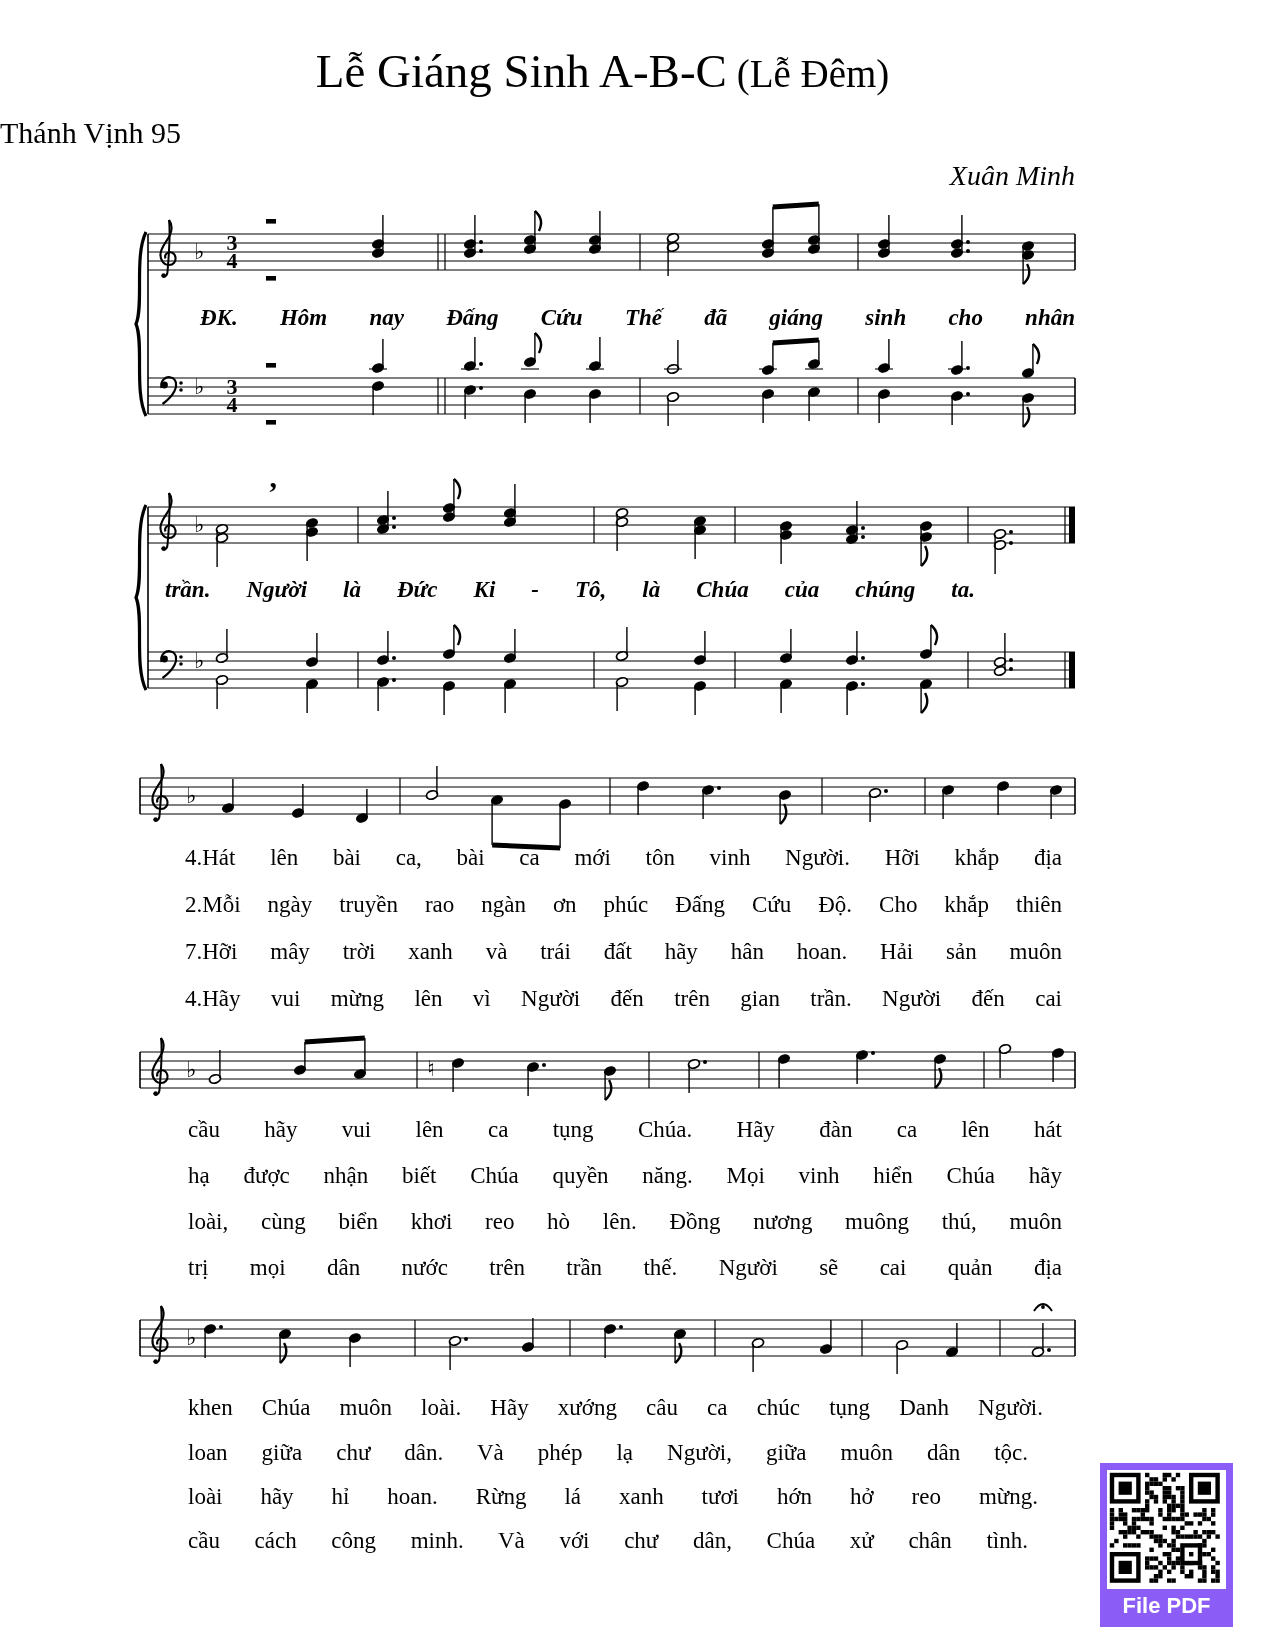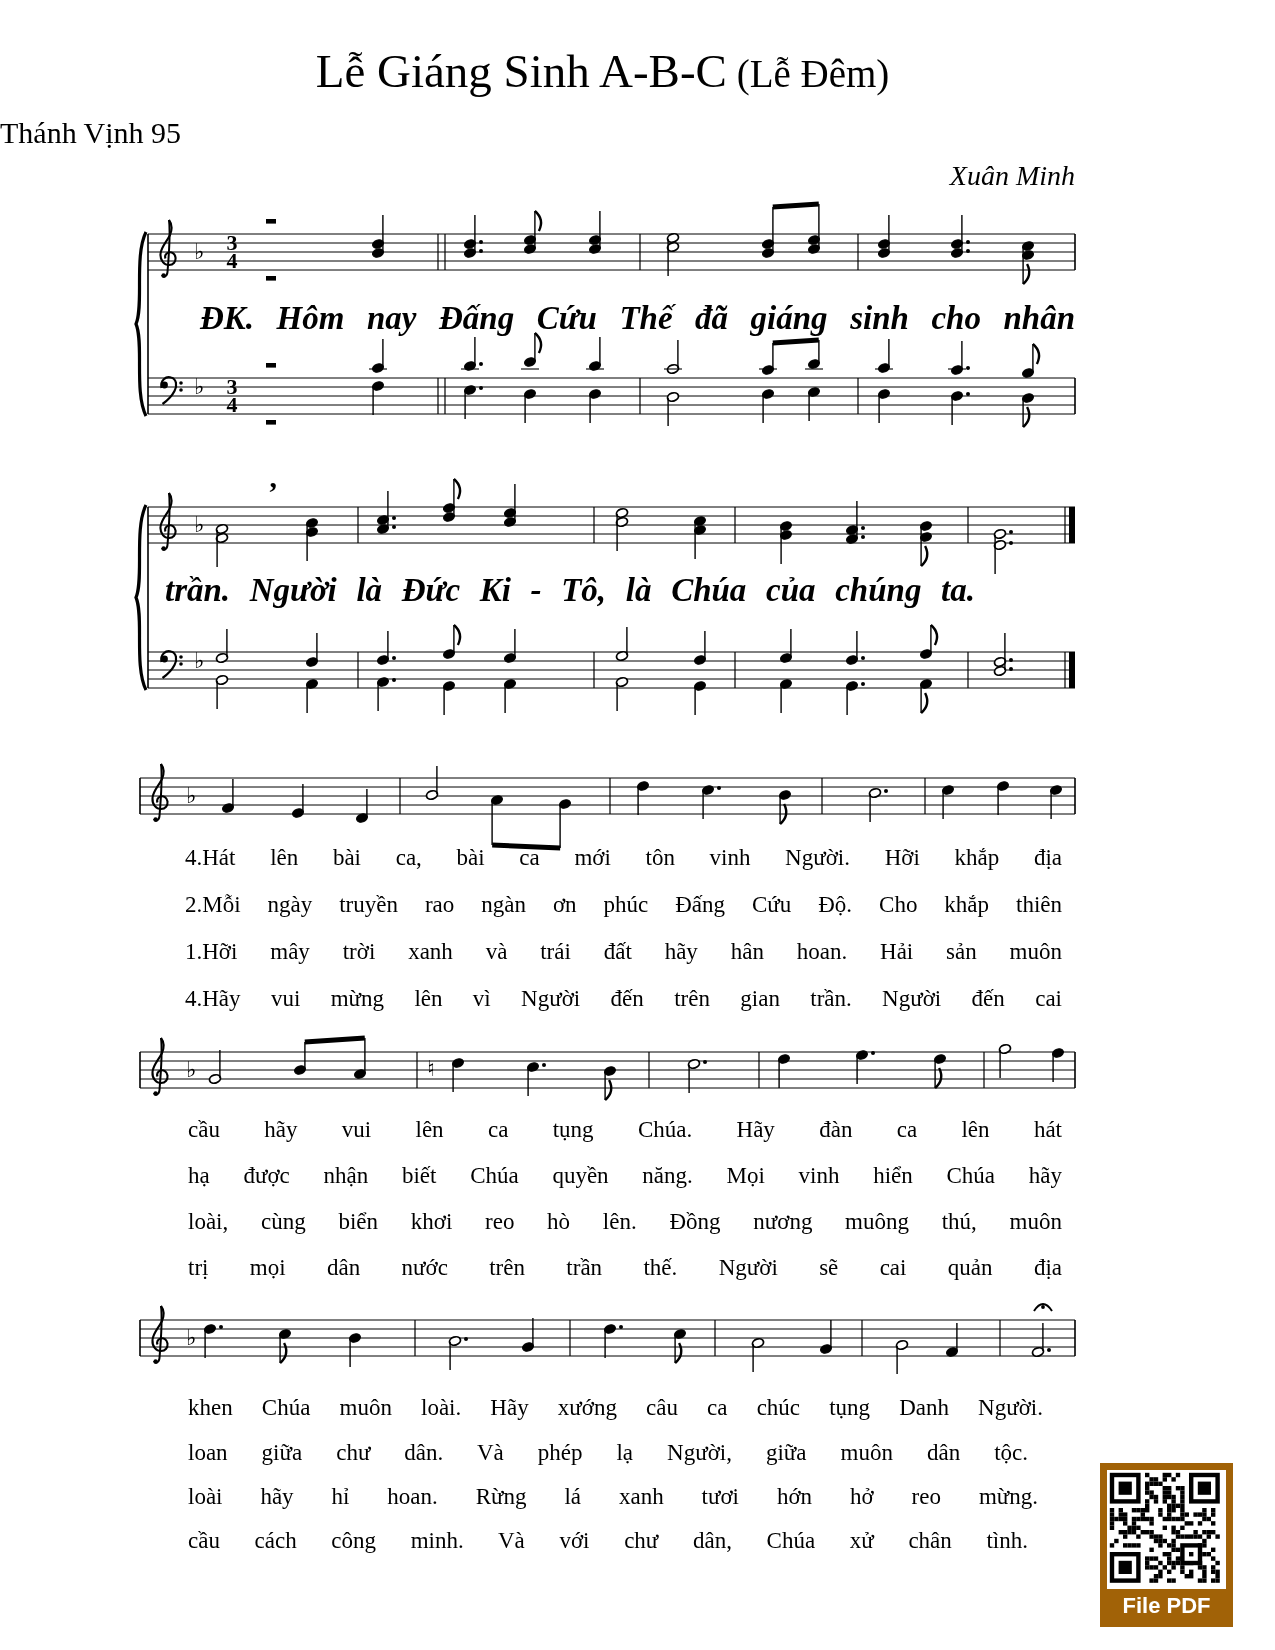--- a/index.html
+++ b/index.html
@@ -5,37 +5,37 @@
   html,body{margin:0;padding:0;background:#e8e8e8;}
   .page{position:relative;width:1275px;height:1650px;background:#ffffff;overflow:hidden;
         font-family:"Liberation Serif","DejaVu Serif",serif;color:#000;margin:0 auto;}
   .title{position:absolute;top:44px;left:0;width:1205px;text-align:center;font-size:47px;white-space:nowrap;}
   .title .paren{font-size:39px;}
   .subtitle{position:absolute;top:116px;left:0;width:1215px;font-size:30px;}
   .composer{position:absolute;top:160px;left:745px;width:330px;text-align:right;font-style:italic;font-size:28px;}
   #music{position:absolute;left:0;top:0;width:1275px;height:1650px;pointer-events:none;}
   .lyric{position:absolute;text-align:justify;text-align-last:justify;text-justify:inter-word;
          line-height:30px;white-space:normal;}
-  .chorus{font-weight:bold;font-style:italic;font-size:33px;}
+  .chorus{font-weight:bold;font-style:italic;font-size:23px;}
   .verse{font-size:23px;line-height:28px;}
   .ly-c1{left:200px;top:303px;width:875px;}
   .ly-c2{left:165px;top:575px;width:810px;}
   .ly-a1{left:185px;top:844px;width:877px;}
   .ly-a2{left:185px;top:891px;width:877px;}
   .ly-a3{left:185px;top:938px;width:877px;}
   .ly-a4{left:185px;top:985px;width:877px;}
   .ly-b1{left:188px;top:1116px;width:874px;}
   .ly-b2{left:188px;top:1162px;width:874px;}
   .ly-b3{left:188px;top:1208px;width:874px;}
   .ly-b4{left:188px;top:1254px;width:874px;}
   .ly-d1{left:188px;top:1394px;width:855px;}
   .ly-d2{left:188px;top:1439px;width:840px;}
   .ly-d3{left:188px;top:1483px;width:850px;}
   .ly-d4{left:188px;top:1527px;width:840px;}
-  .qr-badge{position:absolute;left:1100px;top:1463px;width:133px;height:164px;background:#a16207;}
+  .qr-badge{position:absolute;left:1100px;top:1463px;width:133px;height:164px;background:#8b5cf6;}
   .qr-white{position:absolute;left:7px;top:7px;width:119px;height:119px;background:#ffffff;}
   .qr-label{position:absolute;left:0;top:130px;width:133px;text-align:center;color:#ffffff;
             font-family:"Liberation Sans","DejaVu Sans",sans-serif;font-weight:bold;font-size:22px;}
 </style>
 </head>
 <body>
 
 <div class="page">
 
   <div class="title"><span>Lễ Giáng Sinh A-B-C</span><span class="paren"> (Lễ Đêm)</span></div>
@@ -490,21 +490,21 @@
         <path d="M 1034 1311 Q 1043 1297 1052 1311" stroke="#000" stroke-width="2" fill="none"></path>
         <circle cx="1043" cy="1307" r="1.9" fill="#000"></circle>
       </g>
     </svg>
 
   <div class="lyric chorus ly-c1">ĐK. Hôm nay Đấng Cứu Thế đã giáng sinh cho nhân</div>
   <div class="lyric chorus ly-c2">trần. Người là Đức Ki - Tô, là Chúa của chúng ta.</div>
 
   <div class="lyric verse ly-a1">4.Hát lên bài ca, bài ca mới tôn vinh Người. Hỡi khắp địa</div>
   <div class="lyric verse ly-a2">2.Mỗi ngày truyền rao ngàn ơn phúc Đấng Cứu Độ. Cho khắp thiên</div>
-  <div class="lyric verse ly-a3">1.Hỡi mây trời xanh và trái đất hãy hân hoan. Hải sản muôn</div>
+  <div class="lyric verse ly-a3">7.Hỡi mây trời xanh và trái đất hãy hân hoan. Hải sản muôn</div>
   <div class="lyric verse ly-a4">4.Hãy vui mừng lên vì Người đến trên gian trần. Người đến cai</div>
 
   <div class="lyric verse ly-b1">cầu hãy vui lên ca tụng Chúa. Hãy đàn ca lên hát</div>
   <div class="lyric verse ly-b2">hạ được nhận biết Chúa quyền năng. Mọi vinh hiển Chúa hãy</div>
   <div class="lyric verse ly-b4">trị mọi dân nước trên trần thế. Người sẽ cai quản địa</div>
   <div class="lyric verse ly-b3">loài, cùng biển khơi reo hò lên. Đồng nương muông thú, muôn</div>
 
   <div class="lyric verse ly-d1">khen Chúa muôn loài. Hãy xướng câu ca chúc tụng Danh Người.</div>
   <div class="lyric verse ly-d2">loan giữa chư dân. Và phép lạ Người, giữa muôn dân tộc.</div>
   <div class="lyric verse ly-d3">loài hãy hỉ hoan. Rừng lá xanh tươi hớn hở reo mừng.</div>

